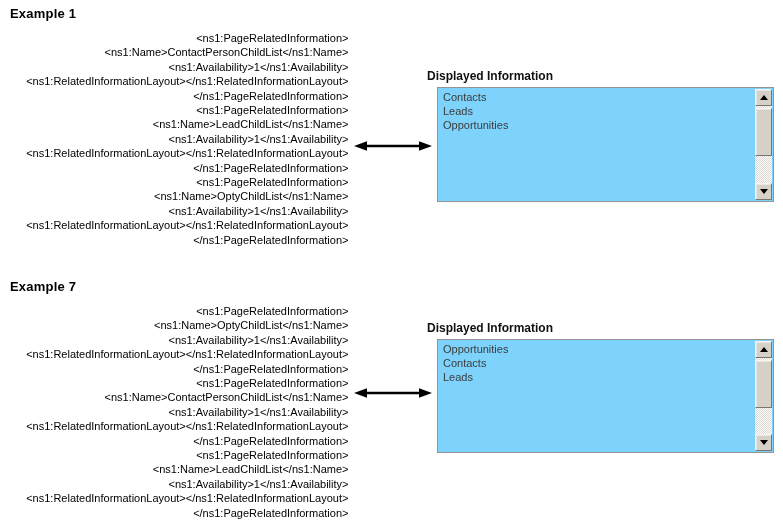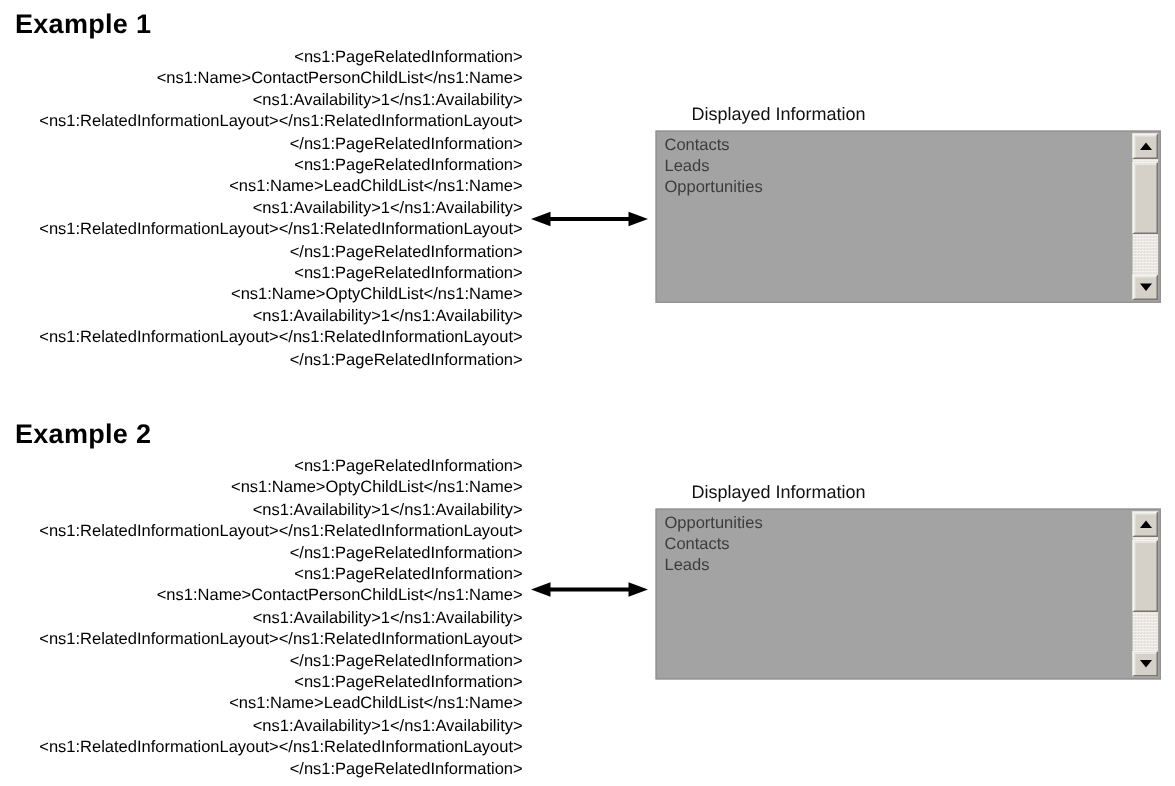--- a/index.html
+++ b/index.html
@@ -1,36 +1,36 @@
 <!DOCTYPE html>
 <html><head>
 <meta charset="utf-8">
 <style>
   * { margin:0; padding:0; box-sizing:border-box; }
   html,body { width:783px; height:524px; background:#ffffff;
               font-family:"Liberation Sans", sans-serif; }
   body { position:relative; overflow:hidden; }
 
-  .section-title { position:absolute; left:10px; font-size:18px; font-weight:bold;
+  .section-title { position:absolute; left:10px; font-size:13px; font-weight:bold;
                    color:#000; letter-spacing:0.2px; }
   #title-1 { top:6px; }
   #title-2 { top:279px; }
 
   .xml-block { position:absolute; left:17px; font-size:11px; line-height:14.4px;
                color:#000; }
   #xml-1 { top:31px; }
   #xml-2 { top:304px; }
   .xml-line { white-space:pre;text-align:right; }
 
-  .info-label { position:absolute; left:461px; font-size:12px; font-weight:normal;
+  .info-label { position:absolute; left:427px; font-size:12px; font-weight:bold;
                 color:#111; }
   #label-1 { top:69px; }
   #label-2 { top:321px; }
 
-  .listbox { position:absolute; left:437px; width:337px; background:#a3a3a3;
+  .listbox { position:absolute; left:437px; width:337px; background:#7dd3fc;
              border:1px solid #949494; }
   #listbox-1 { top:87px;  height:115px; }
   #listbox-2 { top:339px; height:114px; }
 
   .list-items { position:absolute; top:2px; left:5px; right:22px;
                 font-size:11px; line-height:14.2px; color:#3c3c3c; }
   .list-item { white-space:pre; }
 
   .scrollbar { position:absolute; top:1px; right:1px; bottom:1px; width:17px;
                background-image:conic-gradient(#ffffff 90deg, #dbd7d0 90deg 180deg,
@@ -99,21 +99,21 @@
       </div>
       <div class="scroll-thumb"></div>
       <div class="scroll-btn down">
         <span class="tri-down"></span>
       </div>
     </div>
   </div>
 </div>
 
 <div>
-  <div id="title-2" class="section-title">Example 2</div>
+  <div id="title-2" class="section-title">Example 7</div>
 
   <div id="xml-2" class="xml-block">
     <div class="xml-line">&lt;ns1:PageRelatedInformation&gt;</div>
     <div class="xml-line">   &lt;ns1:Name&gt;OptyChildList&lt;/ns1:Name&gt;</div>
     <div class="xml-line">   &lt;ns1:Availability&gt;1&lt;/ns1:Availability&gt;</div>
     <div class="xml-line">   &lt;ns1:RelatedInformationLayout&gt;&lt;/ns1:RelatedInformationLayout&gt;</div>
     <div class="xml-line">&lt;/ns1:PageRelatedInformation&gt;</div>
     <div class="xml-line">&lt;ns1:PageRelatedInformation&gt;</div>
     <div class="xml-line">   &lt;ns1:Name&gt;ContactPersonChildList&lt;/ns1:Name&gt;</div>
     <div class="xml-line">   &lt;ns1:Availability&gt;1&lt;/ns1:Availability&gt;</div>

